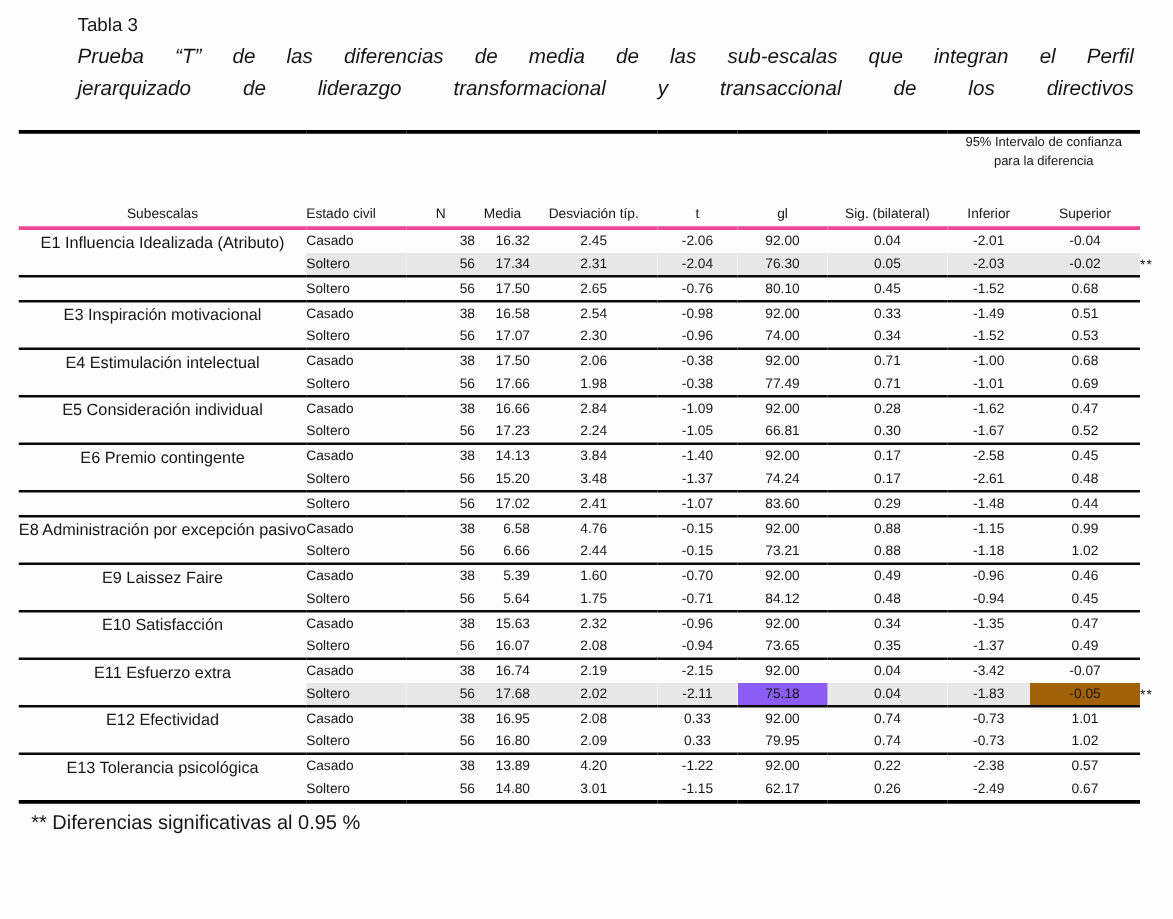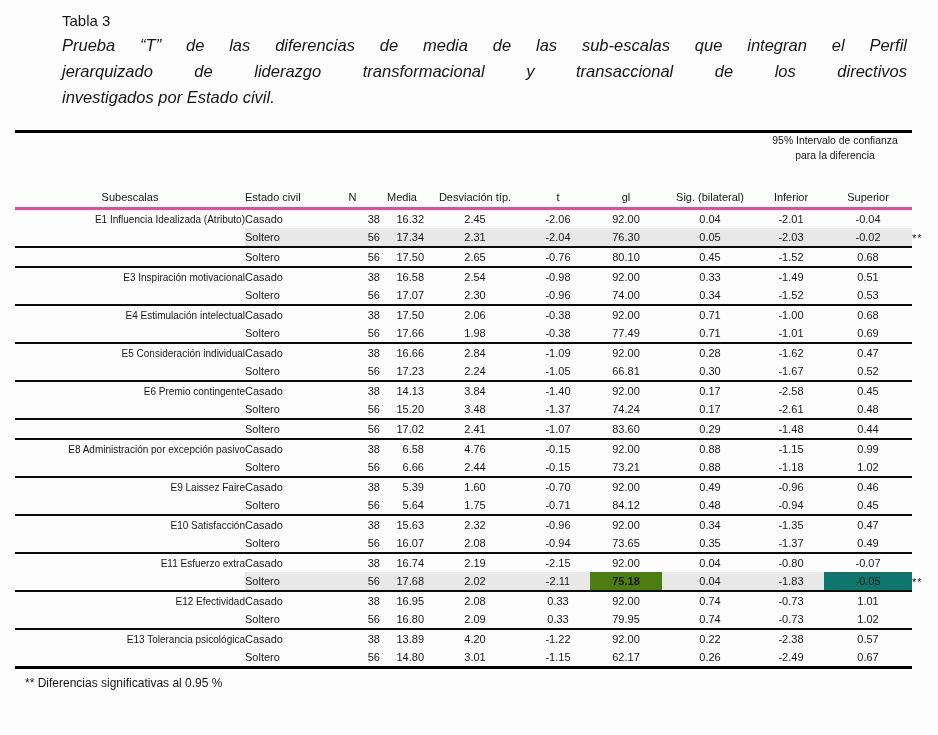--- a/index.html
+++ b/index.html
@@ -42,48 +42,47 @@
   tr.col-row th {
     height: 24px; vertical-align: bottom; padding-bottom: 4px;
     font-weight: normal; font-size: 11px;
     border-bottom: 3px solid #ec4899;
   }
   tr.col-row th.left { text-align: left; }
   tr.col-row th.center { text-align: center; }
 
   
   tbody td { height: 18px; vertical-align: middle; }
-  td.sub { text-align: right; padding-left: 27px; font-size: 10px; }
+  td.sub { text-align: center; padding-left: 27px; font-size: 13px; }
   td.estado { text-align: left; font-size: 11px; }
   td.cn { text-align: right; padding-right: 4px; }
   td.cmedia { text-align: right; padding-right: 4px; }
   td.cc { text-align: center; }
   td.marker-cell {
     border: none !important;
     background: transparent !important;
     text-align: left; padding-left: 5px;
     font-weight: bold; font-size: 11px; letter-spacing: 1px;
   }
   tr.group-end td:not(.marker-cell) { border-bottom: 2px solid #0a0a0a; }
   tr.last-row  td:not(.marker-cell) { border-bottom: 3px solid #000; }
 
   
-  .footnote { margin: 7px 0 0 25px; font-size: 12px; }
+  .footnote { margin: 7px 0 0 25px; font-size: 16px; }
 </style>
 </head>
 <body>
 
 <div class="page">
 
   <div class="title-block">
     <div class="table-title">Tabla 3</div>
     <div class="table-subtitle">
       <span class="line just">Prueba “T” de las diferencias de media de las sub-escalas que integran el Perfil</span>
       <span class="line just">jerarquizado de liderazgo transformacional y transaccional de los directivos</span>
-      <span class="line">investigados por Estado civil.</span>
     </div>
   </div>
 
   <div class="table-wrap">
     <table class="ttest">
       <colgroup>
         <col style="width:230px">
           <col style="width:80px">
           <col style="width:55px">
         <col style="width:44px">
@@ -355,35 +354,35 @@
           </tr>
           <tr>
             <td class="sub">E11 Esfuerzo extra</td>
             <td class="estado">Casado</td>
             <td class="cn">38</td>
             <td class="cmedia">16.74</td>
             <td class="cc">2.19</td>
             <td class="cc">-2.15</td>
             <td class="cc">92.00</td>
             <td class="cc">0.04</td>
-            <td class="cc">-0.80</td>
+            <td class="cc">-3.42</td>
             <td class="cc">-0.07</td>
             <td class="marker-cell"></td>
           </tr>
           <tr class="group-end">
             <td class="sub"></td>
             <td class="estado" style="background-color: rgb(232, 232, 232);">Soltero</td>
             <td class="cn" style="background-color: rgb(232, 232, 232);">56</td>
             <td class="cmedia" style="background-color: rgb(232, 232, 232);">17.68</td>
             <td class="cc" style="background-color: rgb(232, 232, 232);">2.02</td>
             <td class="cc" style="background-color: rgb(232, 232, 232);">-2.11</td>
-            <td class="cc" style="background-color: #4d7c0f; font-weight: bold;">75.18</td>
+            <td class="cc" style="background-color: #8b5cf6;">75.18</td>
             <td class="cc" style="background-color: rgb(232, 232, 232);">0.04</td>
             <td class="cc" style="background-color: rgb(232, 232, 232); margin-top: 16px;">-1.83</td>
-            <td class="cc" style="background-color: #0f766e;">-0.05</td>
+            <td class="cc" style="background-color: #a16207;">-0.05</td>
             <td class="marker-cell">**</td>
           </tr>
           <tr>
             <td class="sub">E12 Efectividad</td>
             <td class="estado">Casado</td>
             <td class="cn">38</td>
             <td class="cmedia">16.95</td>
             <td class="cc">2.08</td>
             <td class="cc">0.33</td>
             <td class="cc">92.00</td>

